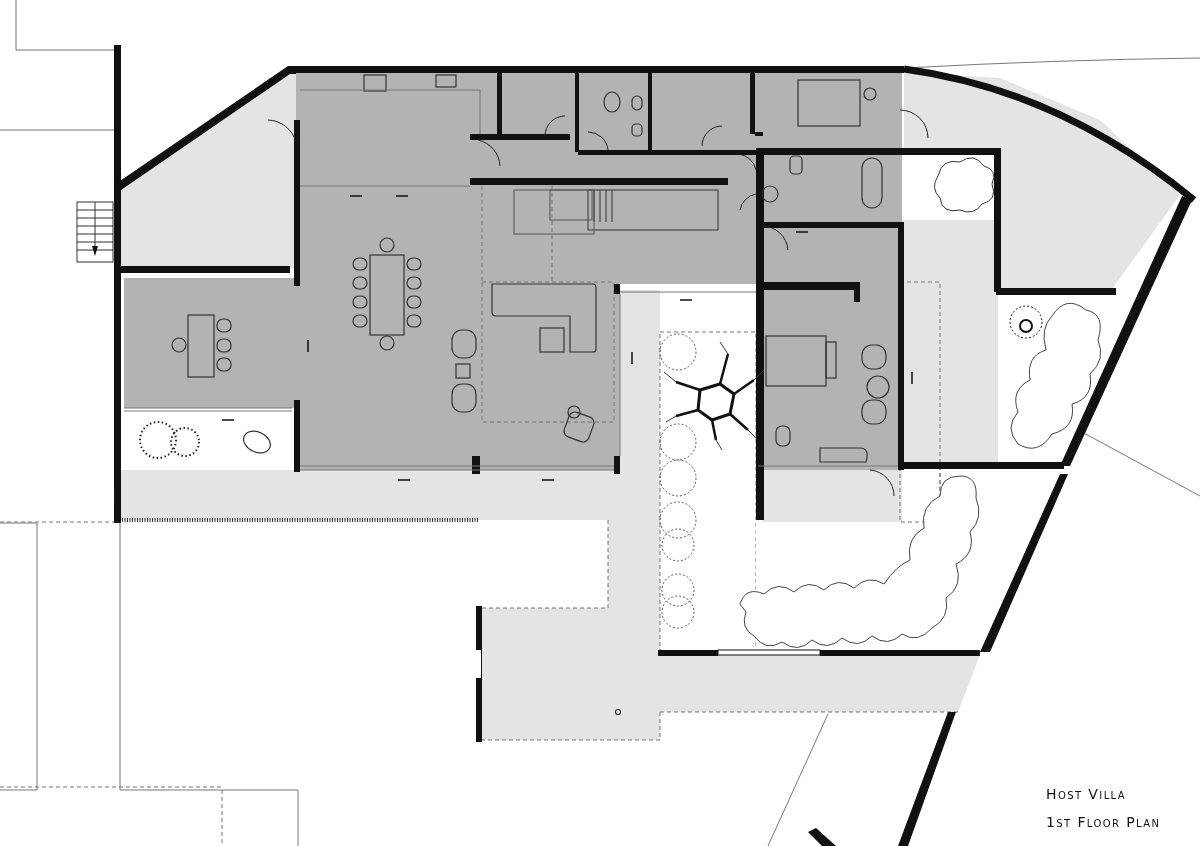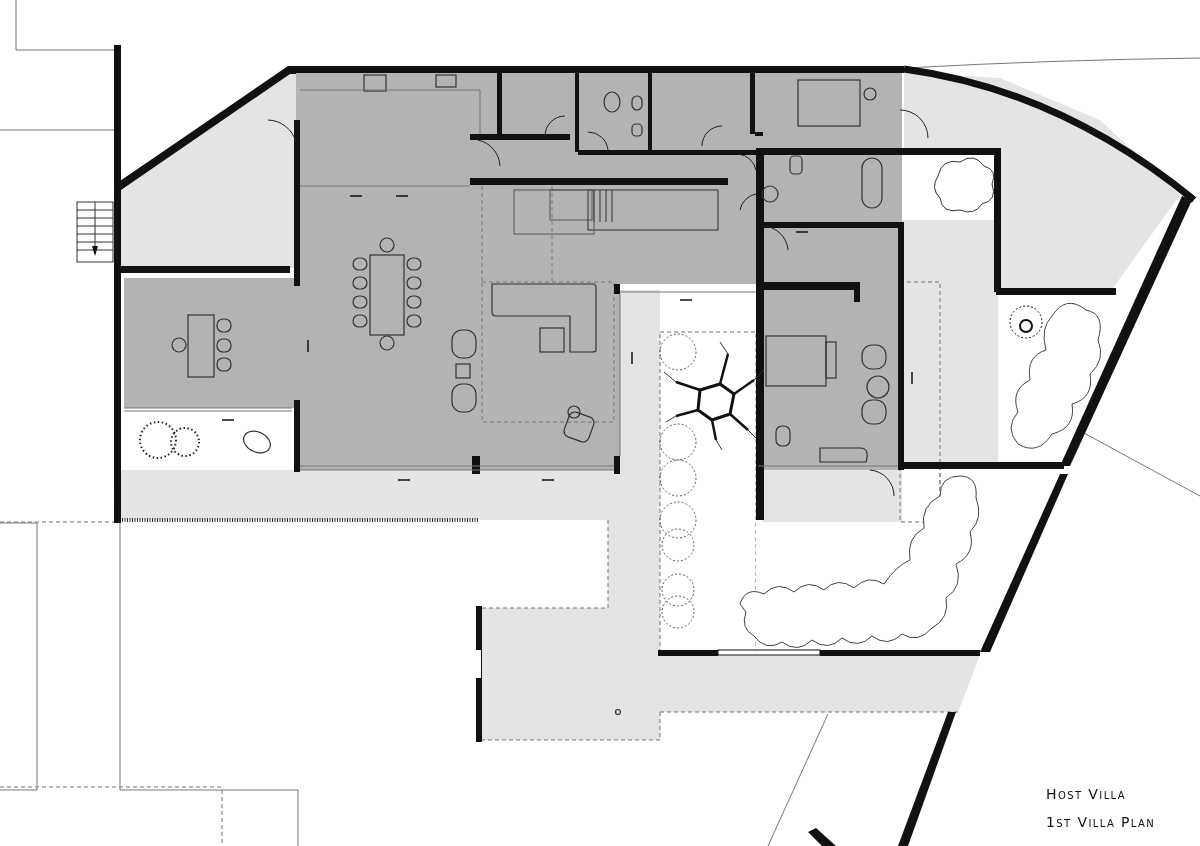--- a/index.html
+++ b/index.html
@@ -255,14 +255,14 @@
     <line x1="796" y1="232" x2="808" y2="232"></line>
   </g>
 
   <g>
     <line x1="122" y1="520" x2="478" y2="520" stroke="#333" stroke-width="4" stroke-dasharray="1 1.5"></line>
   </g>
 </svg>
 
 <div class="title-block">
   <span class="title-line">Host Villa</span>
-  <span class="title-line">1st Villa Plan</span>
+  <span class="title-line">1st Floor Plan</span>
 </div>
 
 </body></html>

